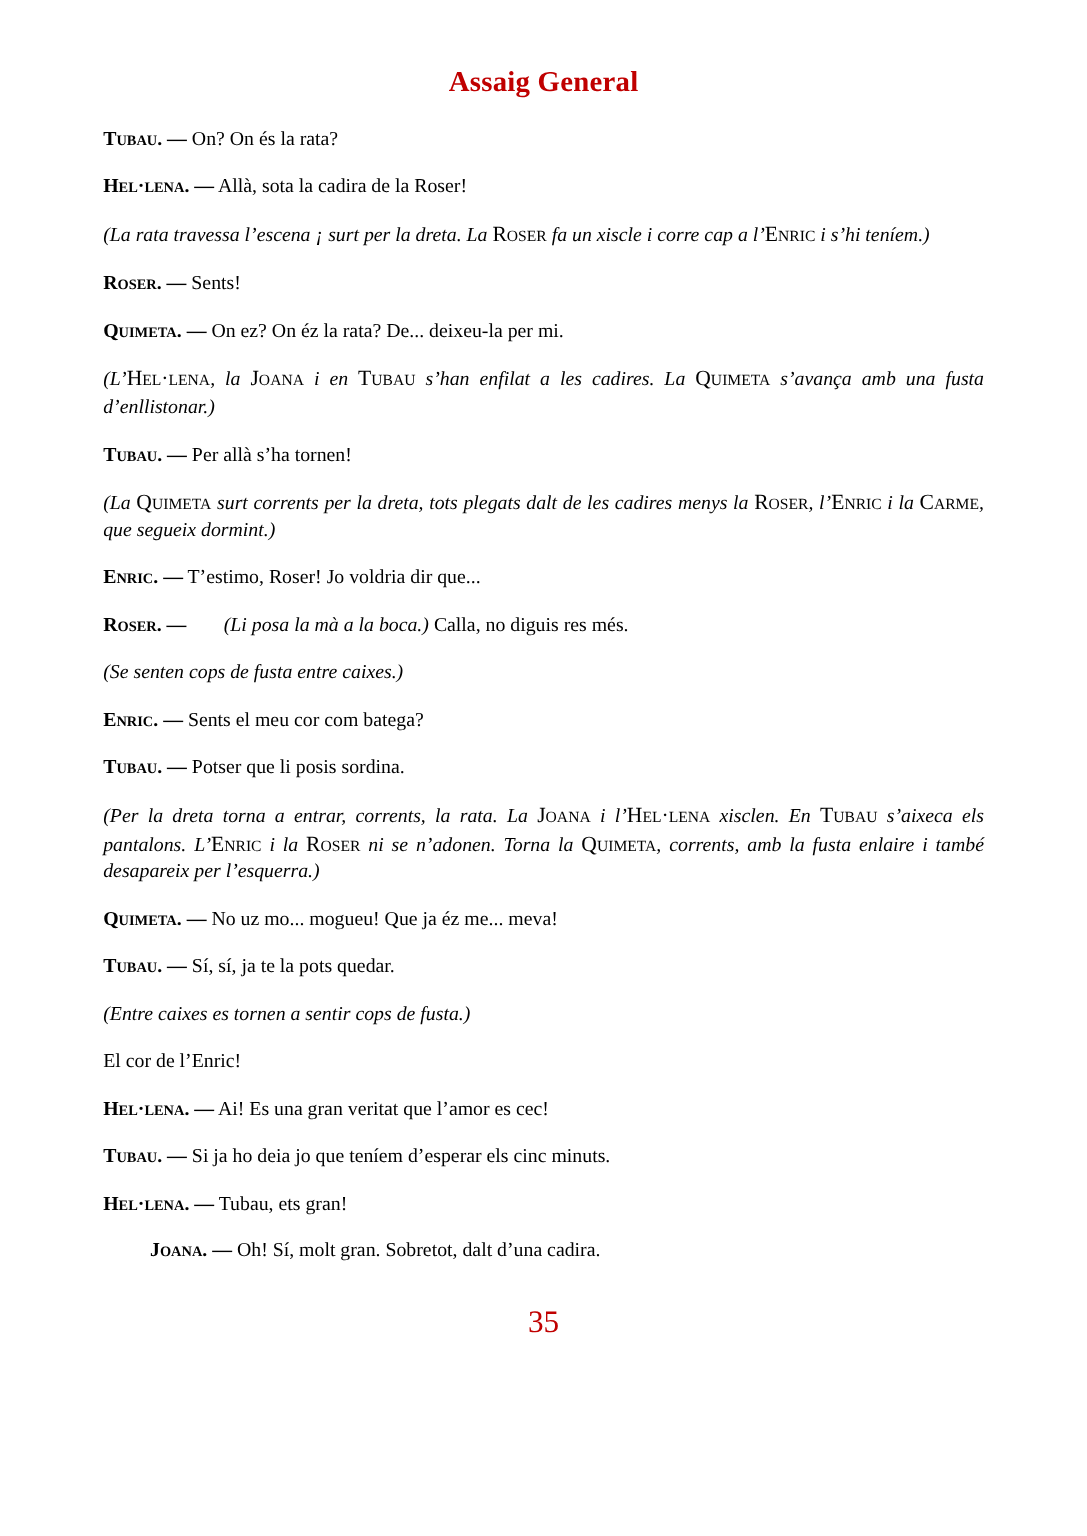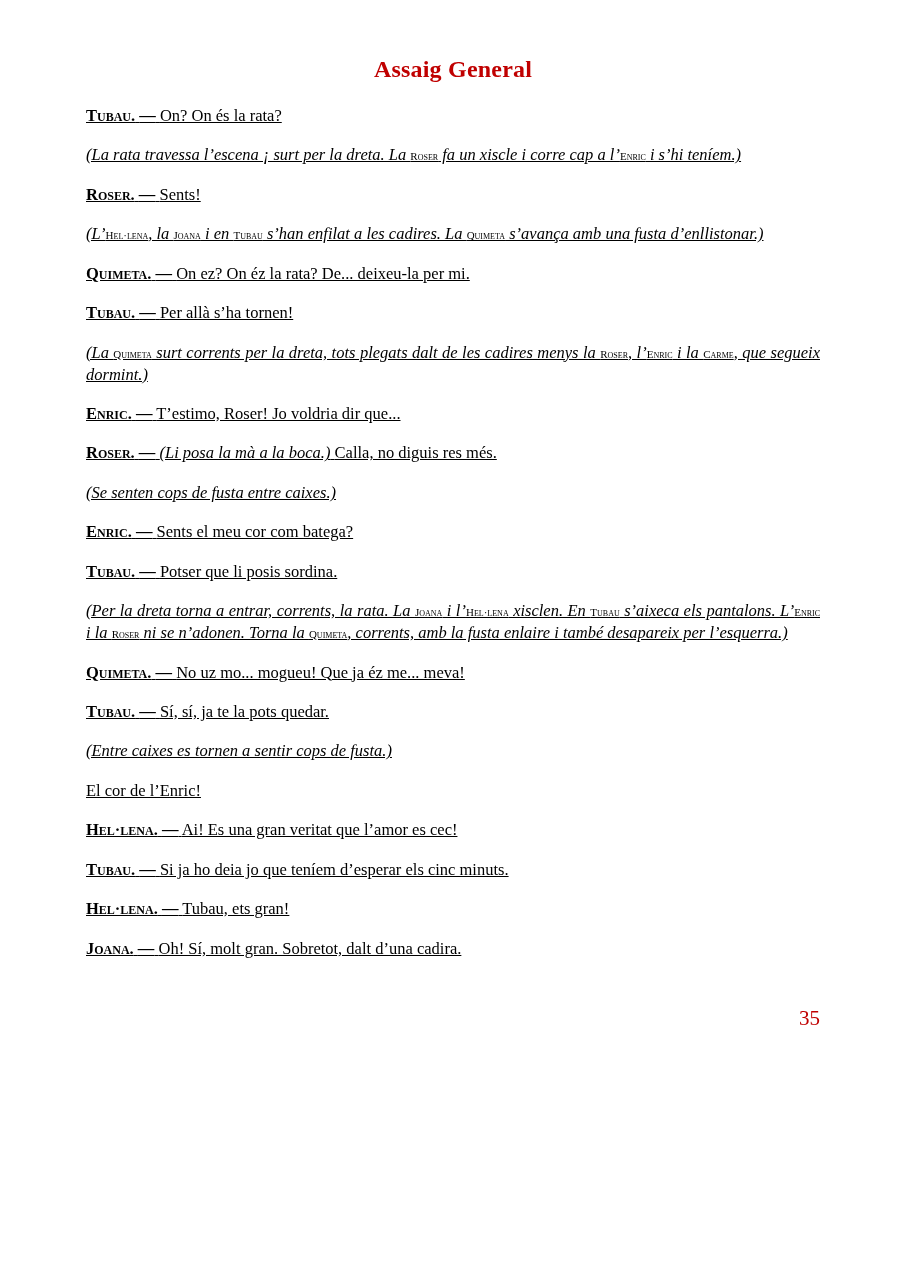--- a/index.html
+++ b/index.html
@@ -27,71 +27,73 @@
     font-weight: bold;
     font-size: 24px;
     letter-spacing: 0.2px;
     margin: 8px 0 22px 0;
   }
   .line {
     font-size: 16.5px;
     line-height: 1.33;
     margin: 0 0 17.5px 0;
     text-align: justify;
-    text-decoration: underline;
   }
   .line:last-of-type {
     margin-bottom: 0;
+    margin-left: 39px;
   }
   
   .sc {
     font-variant: small-caps;
-    font-size: 11px;
+    font-size: 18px;
   }
   .speaker {
     font-weight: bold;
     font-variant: small-caps;
   }
   .dash {
     font-weight: bold;
   }
   .stage {
     font-style: italic;
   }
   .stage .sc {
     font-style: normal;
     font-variant: small-caps;
   }
   .inline-stage {
     font-style: italic;
+    margin-left: 27px;
   }
   .page-number {
-    text-align: right;
+    text-align: center;
     color: #c00000;
-    font-size: 21px;
+    font-size: 26px;
     font-family: "Liberation Serif", serif;
-    margin-top: 46px;
+    margin-top: 34px;
   }
   .narration {
     font-style: normal;
   }
 </style>
 </head>
 <body>
 
 <div class="page">
 
   <h1 class="doc-title">Assaig General</h1>
 
   <div id="body-content">
       <p class="line"><span class="speaker">Tubau.</span> <span class="dash">—</span> <span>On? On és la rata?</span></p>
+      <p class="line"><span class="speaker">Hel·lena.</span> <span class="dash">—</span> <span>Allà, sota la cadira de la Roser!</span></p>
       <p class="line stage"><span>(La rata travessa l’escena ¡ surt per la dreta. La </span><span class="sc">Roser</span><span> fa un xiscle i corre cap a l’</span><span class="sc">Enric</span><span> i s’hi teníem.)</span></p>
       <p class="line"><span class="speaker">Roser.</span> <span class="dash">—</span> <span>Sents!</span></p>
+      <p class="line"><span class="speaker">Quimeta.</span> <span class="dash">—</span> <span>On ez? On éz la rata? De... deixeu-la per mi.</span></p>
       <p class="line stage"><span>(L’</span><span class="sc">Hel·lena</span><span>, la </span><span class="sc">Joana</span><span> i en </span><span class="sc">Tubau</span><span> s’han enfilat a les cadires. La </span><span class="sc">Quimeta</span><span> s’avança amb una fusta d’enllistonar.)</span></p>
-      <p class="line"><span class="speaker">Quimeta.</span> <span class="dash">—</span> <span>On ez? On éz la rata? De... deixeu-la per mi.</span></p>
       <p class="line"><span class="speaker">Tubau.</span> <span class="dash">—</span> <span>Per allà s’ha tornen!</span></p>
       <p class="line stage"><span>(La </span><span class="sc">Quimeta</span><span> surt corrents per la dreta, tots plegats dalt de les cadires menys la </span><span class="sc">Roser</span><span>, l’</span><span class="sc">Enric</span><span> i la </span><span class="sc">Carme</span><span>, que segueix dormint.)</span></p>
       <p class="line"><span class="speaker">Enric.</span> <span class="dash">—</span> <span>T’estimo, Roser! Jo voldria dir que...</span></p>
       <p class="line"><span class="speaker">Roser.</span> <span class="dash">—</span> <span class="inline-stage">(Li posa la mà a la boca.)</span> <span>Calla, no diguis res més.</span></p>
       <p class="line stage"><span>(Se senten cops de fusta entre caixes.)</span></p>
       <p class="line"><span class="speaker">Enric.</span> <span class="dash">—</span> <span>Sents el meu cor com batega?</span></p>
       <p class="line"><span class="speaker">Tubau.</span> <span class="dash">—</span> <span>Potser que li posis sordina.</span></p>
       <p class="line stage"><span>(Per la dreta torna a entrar, corrents, la rata. La </span><span class="sc">Joana</span><span> i l’</span><span class="sc">Hel·lena</span><span> xisclen. En </span><span class="sc">Tubau</span><span> s’aixeca els pantalons. L’</span><span class="sc">Enric</span><span> i la </span><span class="sc">Roser</span><span> ni se n’adonen. Torna la </span><span class="sc">Quimeta</span><span>, corrents, amb la fusta enlaire i també desapareix per l’esquerra.)</span></p>
       <p class="line"><span class="speaker">Quimeta.</span> <span class="dash">—</span> <span>No uz mo... mogueu! Que ja éz me... meva!</span></p>
       <p class="line"><span class="speaker">Tubau.</span> <span class="dash">—</span> <span>Sí, sí, ja te la pots quedar.</span></p>

